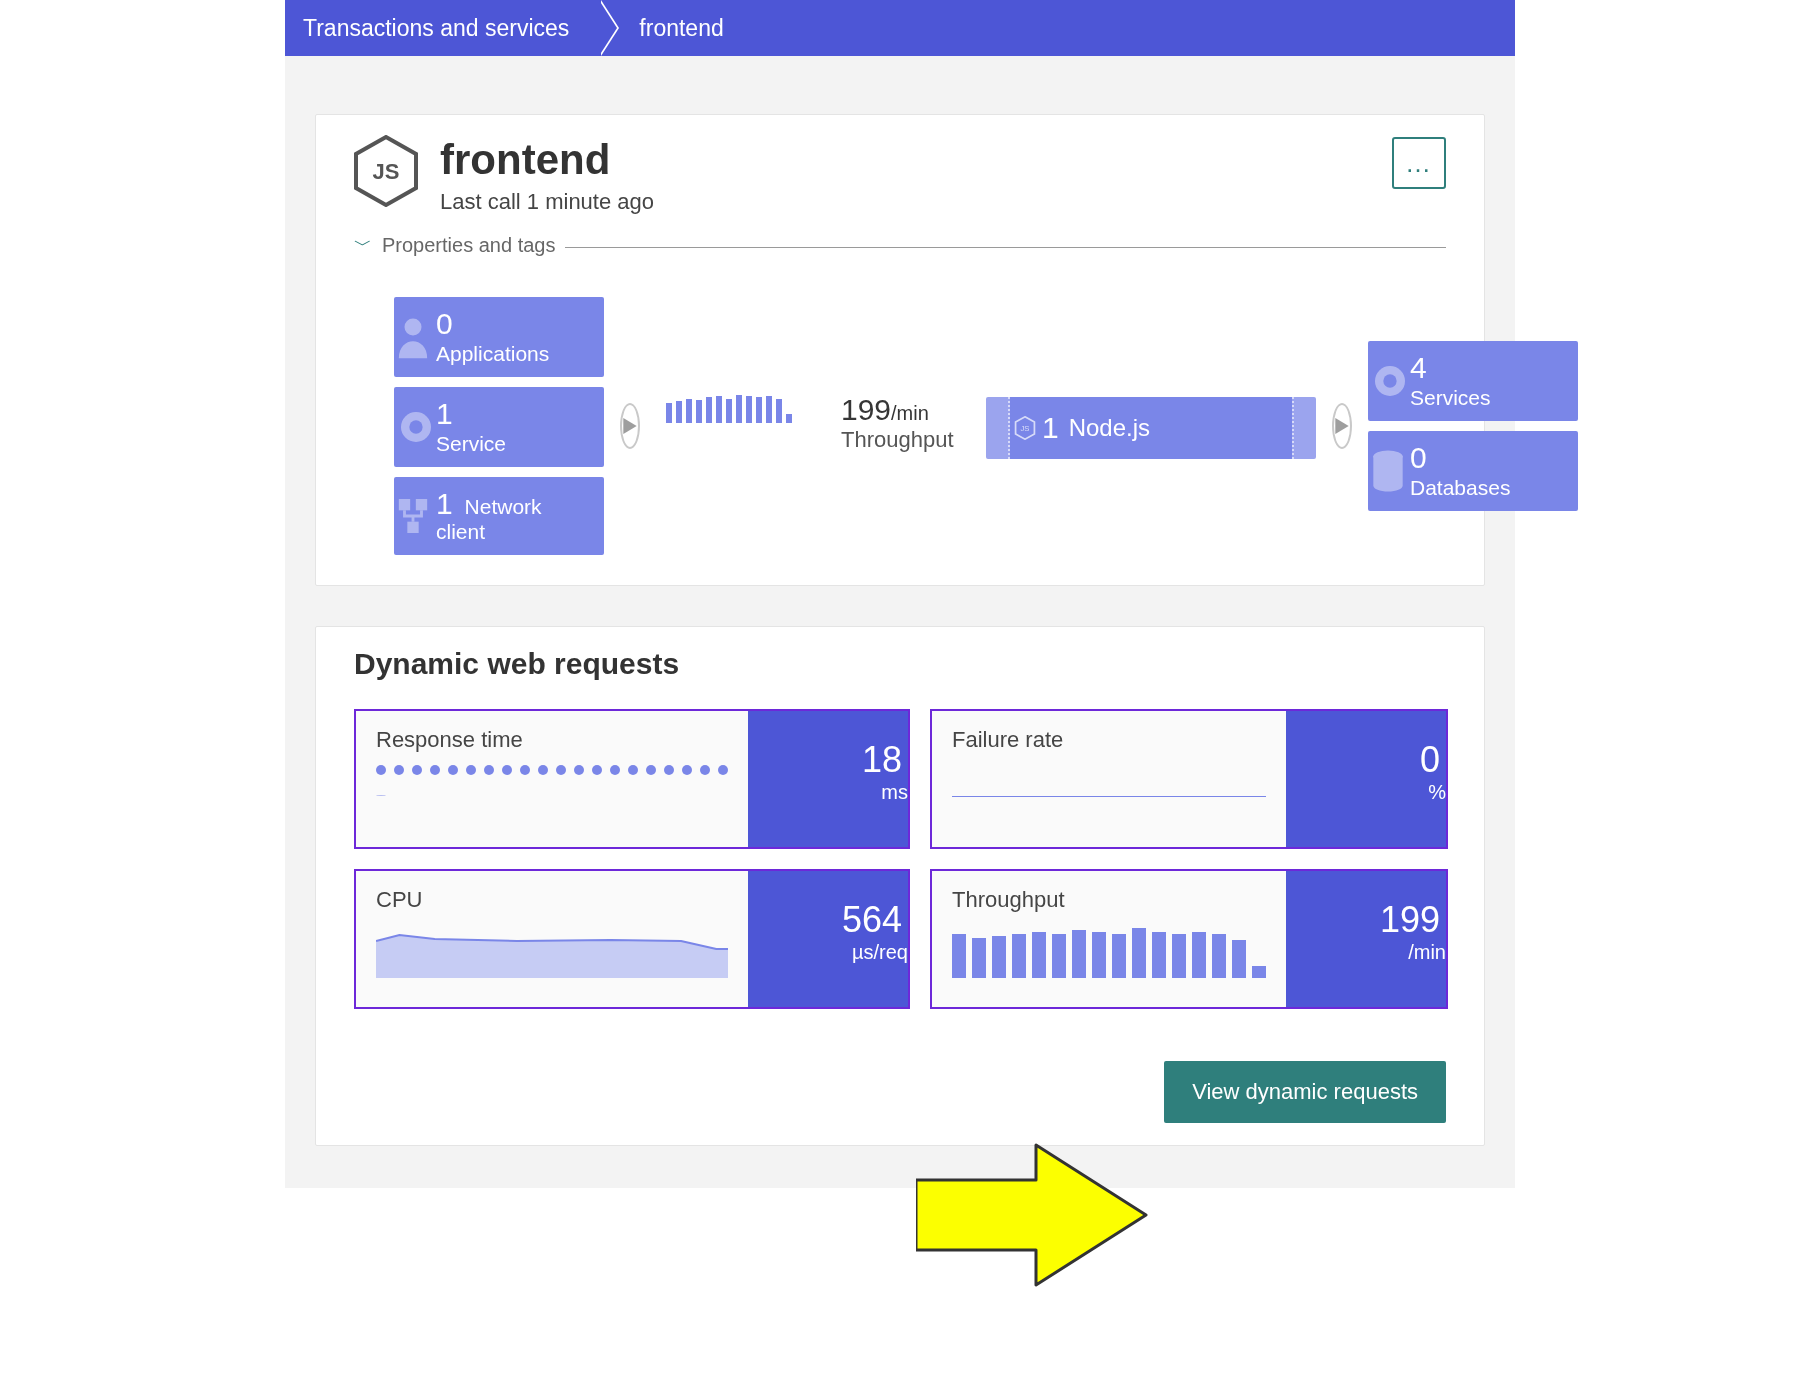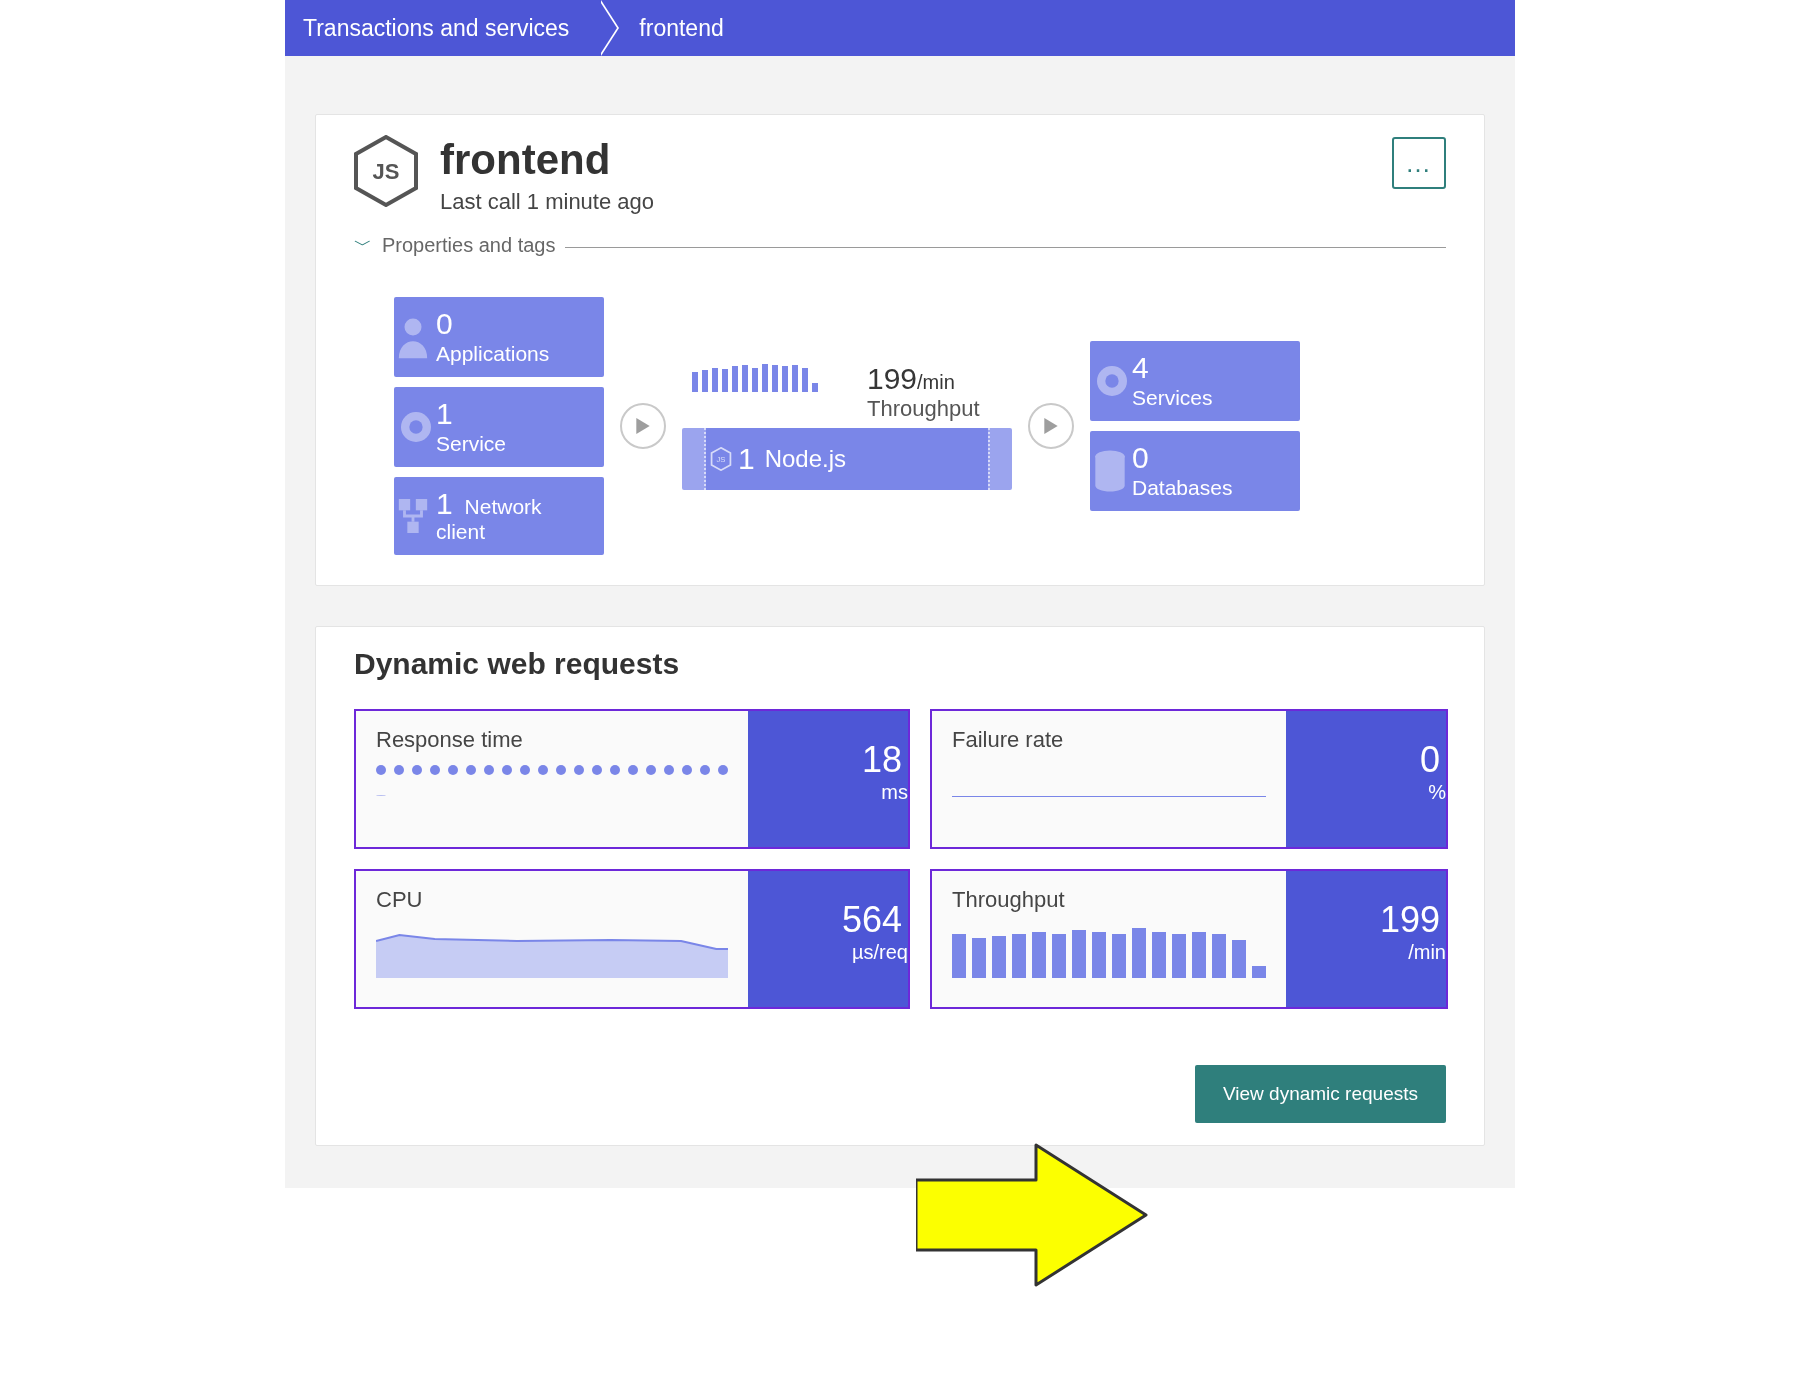--- a/index.html
+++ b/index.html
@@ -41,21 +41,21 @@
   .flow{margin-top:40px;display:flex;align-items:center;gap:10px;}
   .stack{display:flex;flex-direction:column;gap:10px;}
   .card{background:var(--light-blue);color:#fff;width:210px;padding:10px 16px 12px 42px;position:relative;border-radius:2px;font-size:21px;line-height:1.1;cursor:pointer;}
   .card .num{font-size:30px;display:block;margin-bottom:2px;}
   .card .ico{position:absolute;left:2px;top:50%;transform:translateY(-50%);opacity:.4;}
   .card.single .num{display:inline;margin-right:6px;}
 
   .playcirc{width:46px;height:46px;border:2px solid #c9c9c9;border-radius:50%;display:flex;align-items:center;justify-content:center;color:#9e9e9e;margin:0 6px;cursor:pointer;}
   .playcirc svg{width:16px;height:16px;}
 
-  .centerblk{display:flex;flex-direction:column;align-items:flex-end;}
+  .centerblk{display:flex;flex-direction:row;align-items:flex-end;}
   .thru{align-self:flex-end;color:#363636;margin-bottom:6px;margin-right:20px;}
   .thru .big{font-size:30px;}
   .thru .unit{font-size:20px;}
   .thru .lbl{font-size:22px;color:#555;display:block;}
   .spark{width:155px;height:30px;display:flex;align-items:flex-end;gap:4px;align-self:flex-start;margin-left:10px;margin-bottom:4px;}
   .spark span{width:6px;background:var(--light-blue);}
   .nodebar{position:relative;background:var(--light-blue);color:#fff;width:330px;height:62px;display:flex;align-items:center;padding-left:56px;font-size:24px;border-radius:2px;}
   .nodebar .n{font-size:30px;margin-right:10px;}
   .nodebar::before,.nodebar::after{content:"";position:absolute;top:0;bottom:0;width:22px;background:rgba(255,255,255,.25);}
   .nodebar::before{left:0;border-right:2px dotted rgba(255,255,255,.6);}
@@ -74,21 +74,21 @@
 
   
   .dots{display:flex;align-items:center;gap:8px;margin-top:12px;}
   .dots span{width:10px;height:10px;border-radius:50%;background:var(--light-blue);}
   .dots .line{position:absolute;left:0;right:0;top:50%;height:1px;background:var(--lighter-blue);}
   .flat{position:absolute;left:0;right:0;top:55%;height:1px;background:var(--light-blue);}
   .area{width:100%;height:55px;}
   .bars{display:flex;align-items:flex-end;gap:6px;height:55px;}
   .bars span{width:14px;background:var(--light-blue);}
 
-  .viewbtn{position:absolute;right:38px;bottom:22px;background:var(--teal);color:#fff;border:none;padding:18px 28px;font-size:19px;border-radius:2px;cursor:pointer;}
+  .viewbtn{position:absolute;right:38px;bottom:22px;background:var(--teal);color:#fff;border:none;padding:18px 28px;font-size:22px;border-radius:2px;cursor:pointer;}
 
   
   .annot{position:absolute;left:916px;top:1140px;pointer-events:none;}
   .annot svg{width:240px;height:150px;}
 
   .panel.metrics{padding-bottom:110px;min-height:520px;}
 </style>
 </head>
 <body>
 <div class="stage">

